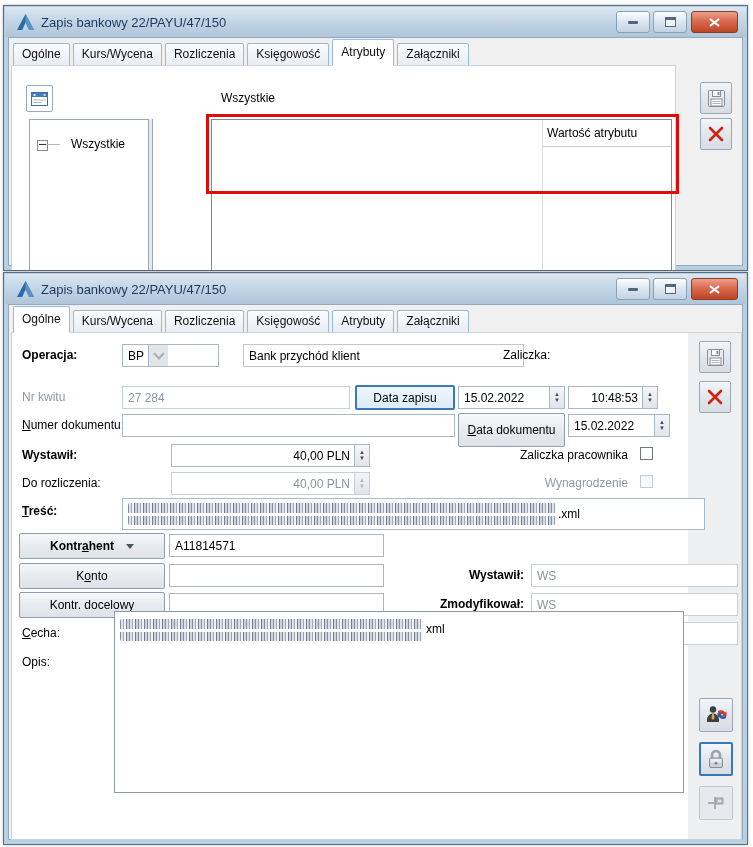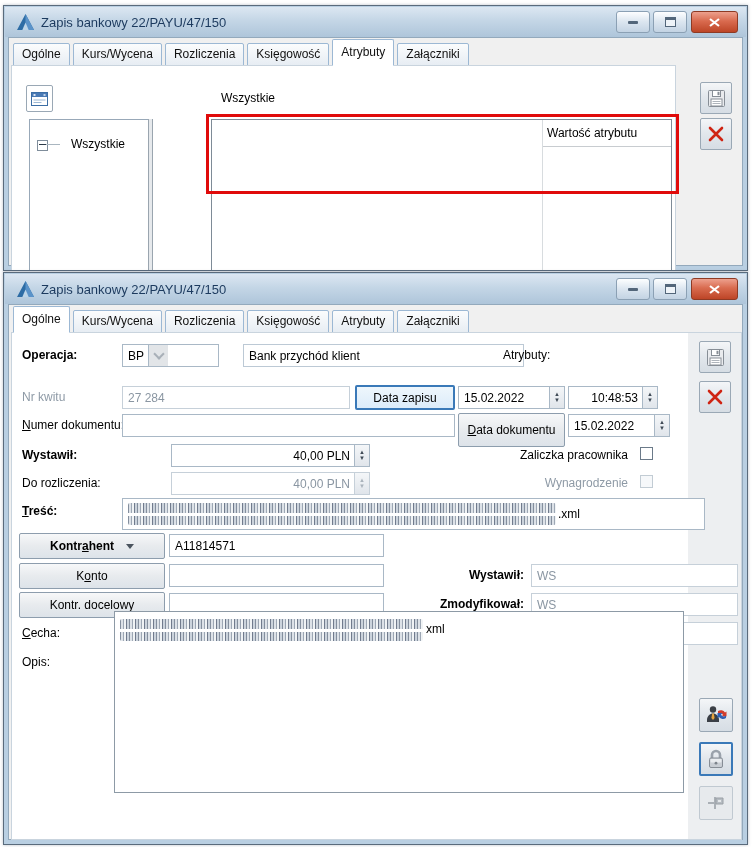--- a/index.html
+++ b/index.html
@@ -197,21 +197,21 @@
   <span class="abs lbl b" style="left:18px;top:75px;">Operacja:</span>
   <div class="abs fld" style="left:118px;top:71px;width:97px;">
     <span>BP</span>
     <span class="combo-arrow" style="background:#e2e5e8;">
         <span class="chev light"></span>
       </span>
   </div>
   <div class="abs fld" style="left:215px;top:71px;width:281px;border-color:#bcc9d5;margin-left:24px;">
     <span>Bank przychód klient</span>
   </div>
-  <span class="abs lbl" style="left:499px;top:75px;">Atrybuty:</span>
+  <span class="abs lbl" style="left:499px;top:75px;">Zaliczka:</span>
 
   <span class="abs lbl gray" style="left:18px;top:117px;">Nr kwitu</span>
   <div class="abs fld dis" style="left:118px;top:113px;width:228px;">
     <span>27 284</span>
   </div>
   <div class="abs btn focus" style="left:351px;top:112px;width:100px;height:25px;">
     <span>Data zapisu</span>
   </div>
   <div class="abs fld" style="left:454px;top:113px;width:107px;">
     <span style="flex:1;">15.02.2022</span>

